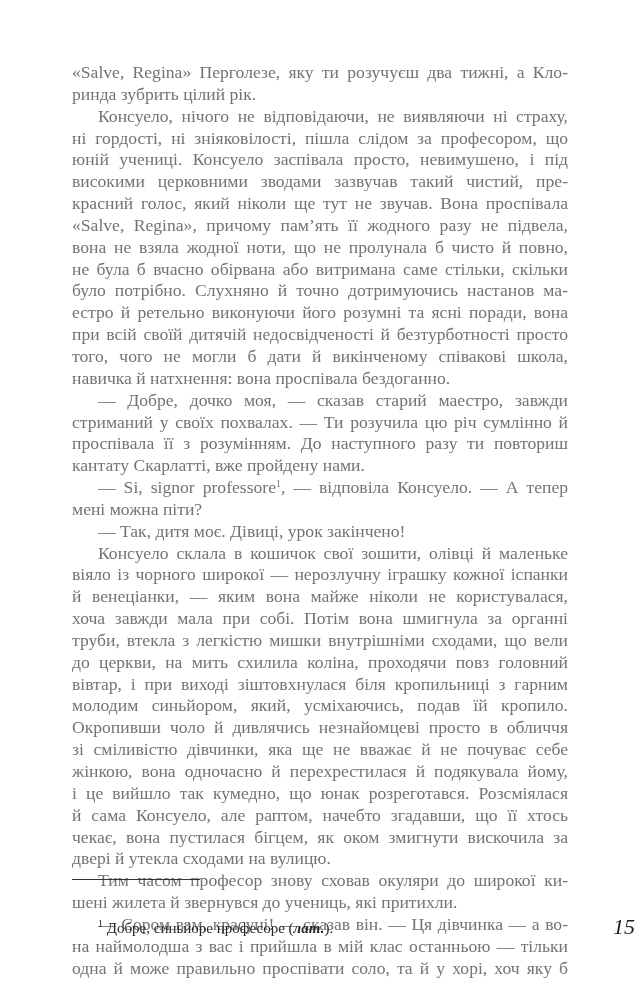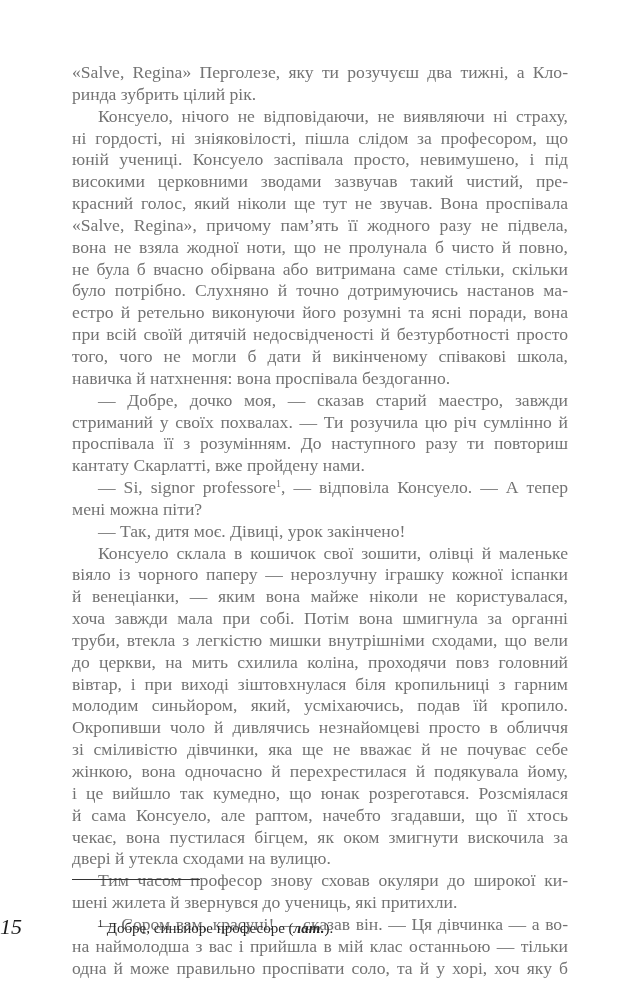--- a/index.html
+++ b/index.html
@@ -19,21 +19,21 @@
   .footnote-rule {
     position: absolute; left: 72px; top: 879px; width: 128px; height: 1px; background: #333;
   }
   .footnote {
     position: absolute; left: 98px; top: 920px;
     font-family: "Liberation Serif", "DejaVu Serif", serif;
     font-size: 15px; color: #262626; white-space: nowrap;
   }
   .footnote i { font-weight: bold; }
   .page-number {
-    position: absolute; left: 0; width: 635px; top: 914px; text-align: left;
+    position: absolute; left: 0; width: 635px; top: 914px; text-align: right;
     font-family: "Liberation Serif", "DejaVu Serif", serif;
     font-style: italic; font-size: 22px; color: #1a1a1a;
   }
 </style>
 </head>
 <body>
 
 <div class="page" id="page-body">
     <span class="line">«Salve, Regina» Перголезе, яку ти розучуєш два тижні, а Кло-</span>
     <span class="line last">ринда зубрить цілий рік.</span>
@@ -51,21 +51,21 @@
     <span class="line">того, чого не могли б дати й викінченому співакові школа,</span>
     <span class="line last">навичка й натхнення: вона проспівала бездоганно.</span>
     <span class="line indent">— Добре, дочко моя, — сказав старий маестро, завжди</span>
     <span class="line">стриманий у своїх похвалах. — Ти розучила цю річ сумлінно й</span>
     <span class="line">проспівала її з розумінням. До наступного разу ти повториш</span>
     <span class="line last">кантату Скарлатті, вже пройдену нами.</span>
     <span class="line indent"><span>— Si, signor professore</span><sup>1</sup><span>, — відповіла Консуело. — А тепер</span></span>
     <span class="line last">мені можна піти?</span>
     <span class="line indent last">— Так, дитя моє. Дівиці, урок закінчено!</span>
     <span class="line indent">Консуело склала в кошичок свої зошити, олівці й маленьке</span>
-    <span class="line">віяло із чорного паперу — нерозлучну іграшку кожної іспанки</span>
+    <span class="line">віяло із чорного широкої — нерозлучну іграшку кожної іспанки</span>
     <span class="line">й венеціанки, — яким вона майже ніколи не користувалася,</span>
     <span class="line">хоча завжди мала при собі. Потім вона шмигнула за органні</span>
     <span class="line">труби, втекла з легкістю мишки внутрішніми сходами, що вели</span>
     <span class="line">до церкви, на мить схилила коліна, проходячи повз головний</span>
     <span class="line">вівтар, і при виході зіштовхнулася біля кропильниці з гарним</span>
     <span class="line">молодим синьйором, який, усміхаючись, подав їй кропило.</span>
     <span class="line">Окропивши чоло й дивлячись незнайомцеві просто в обличчя</span>
     <span class="line">зі сміливістю дівчинки, яка ще не вважає й не почуває себе</span>
     <span class="line">жінкою, вона одночасно й перехрестилася й подякувала йому,</span>
     <span class="line">і це вийшло так кумедно, що юнак розреготався. Розсміялася</span>

